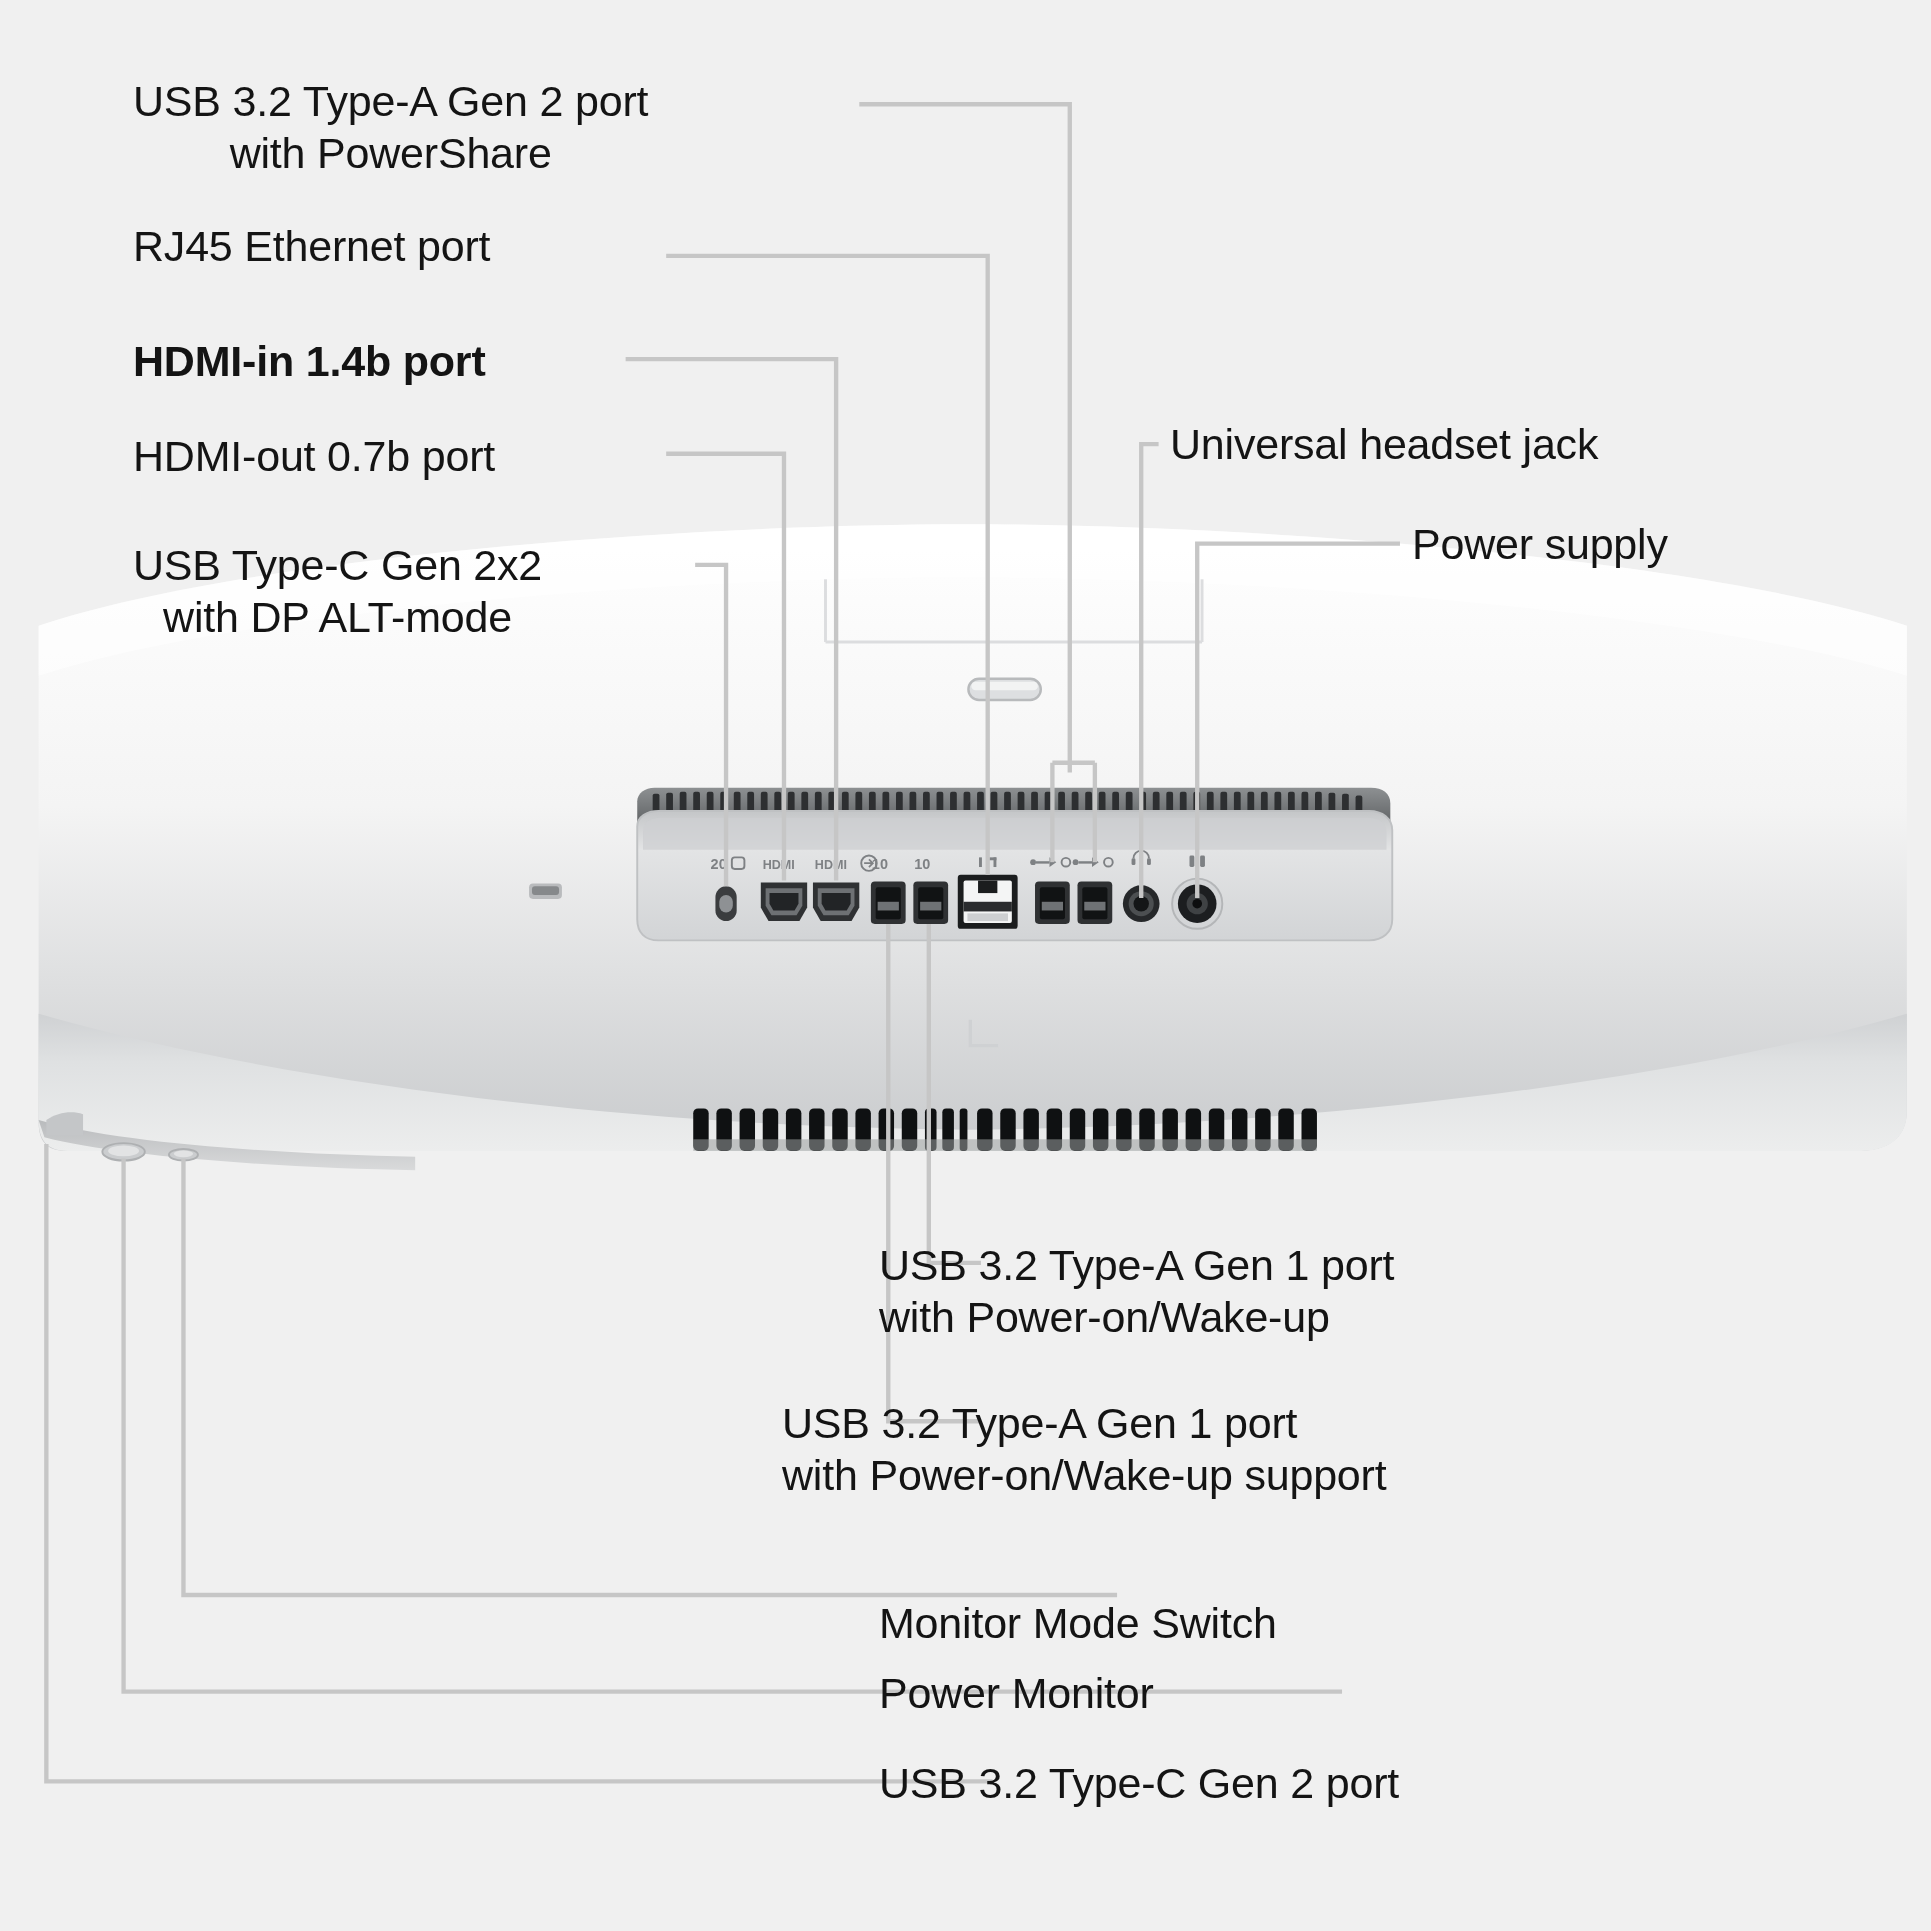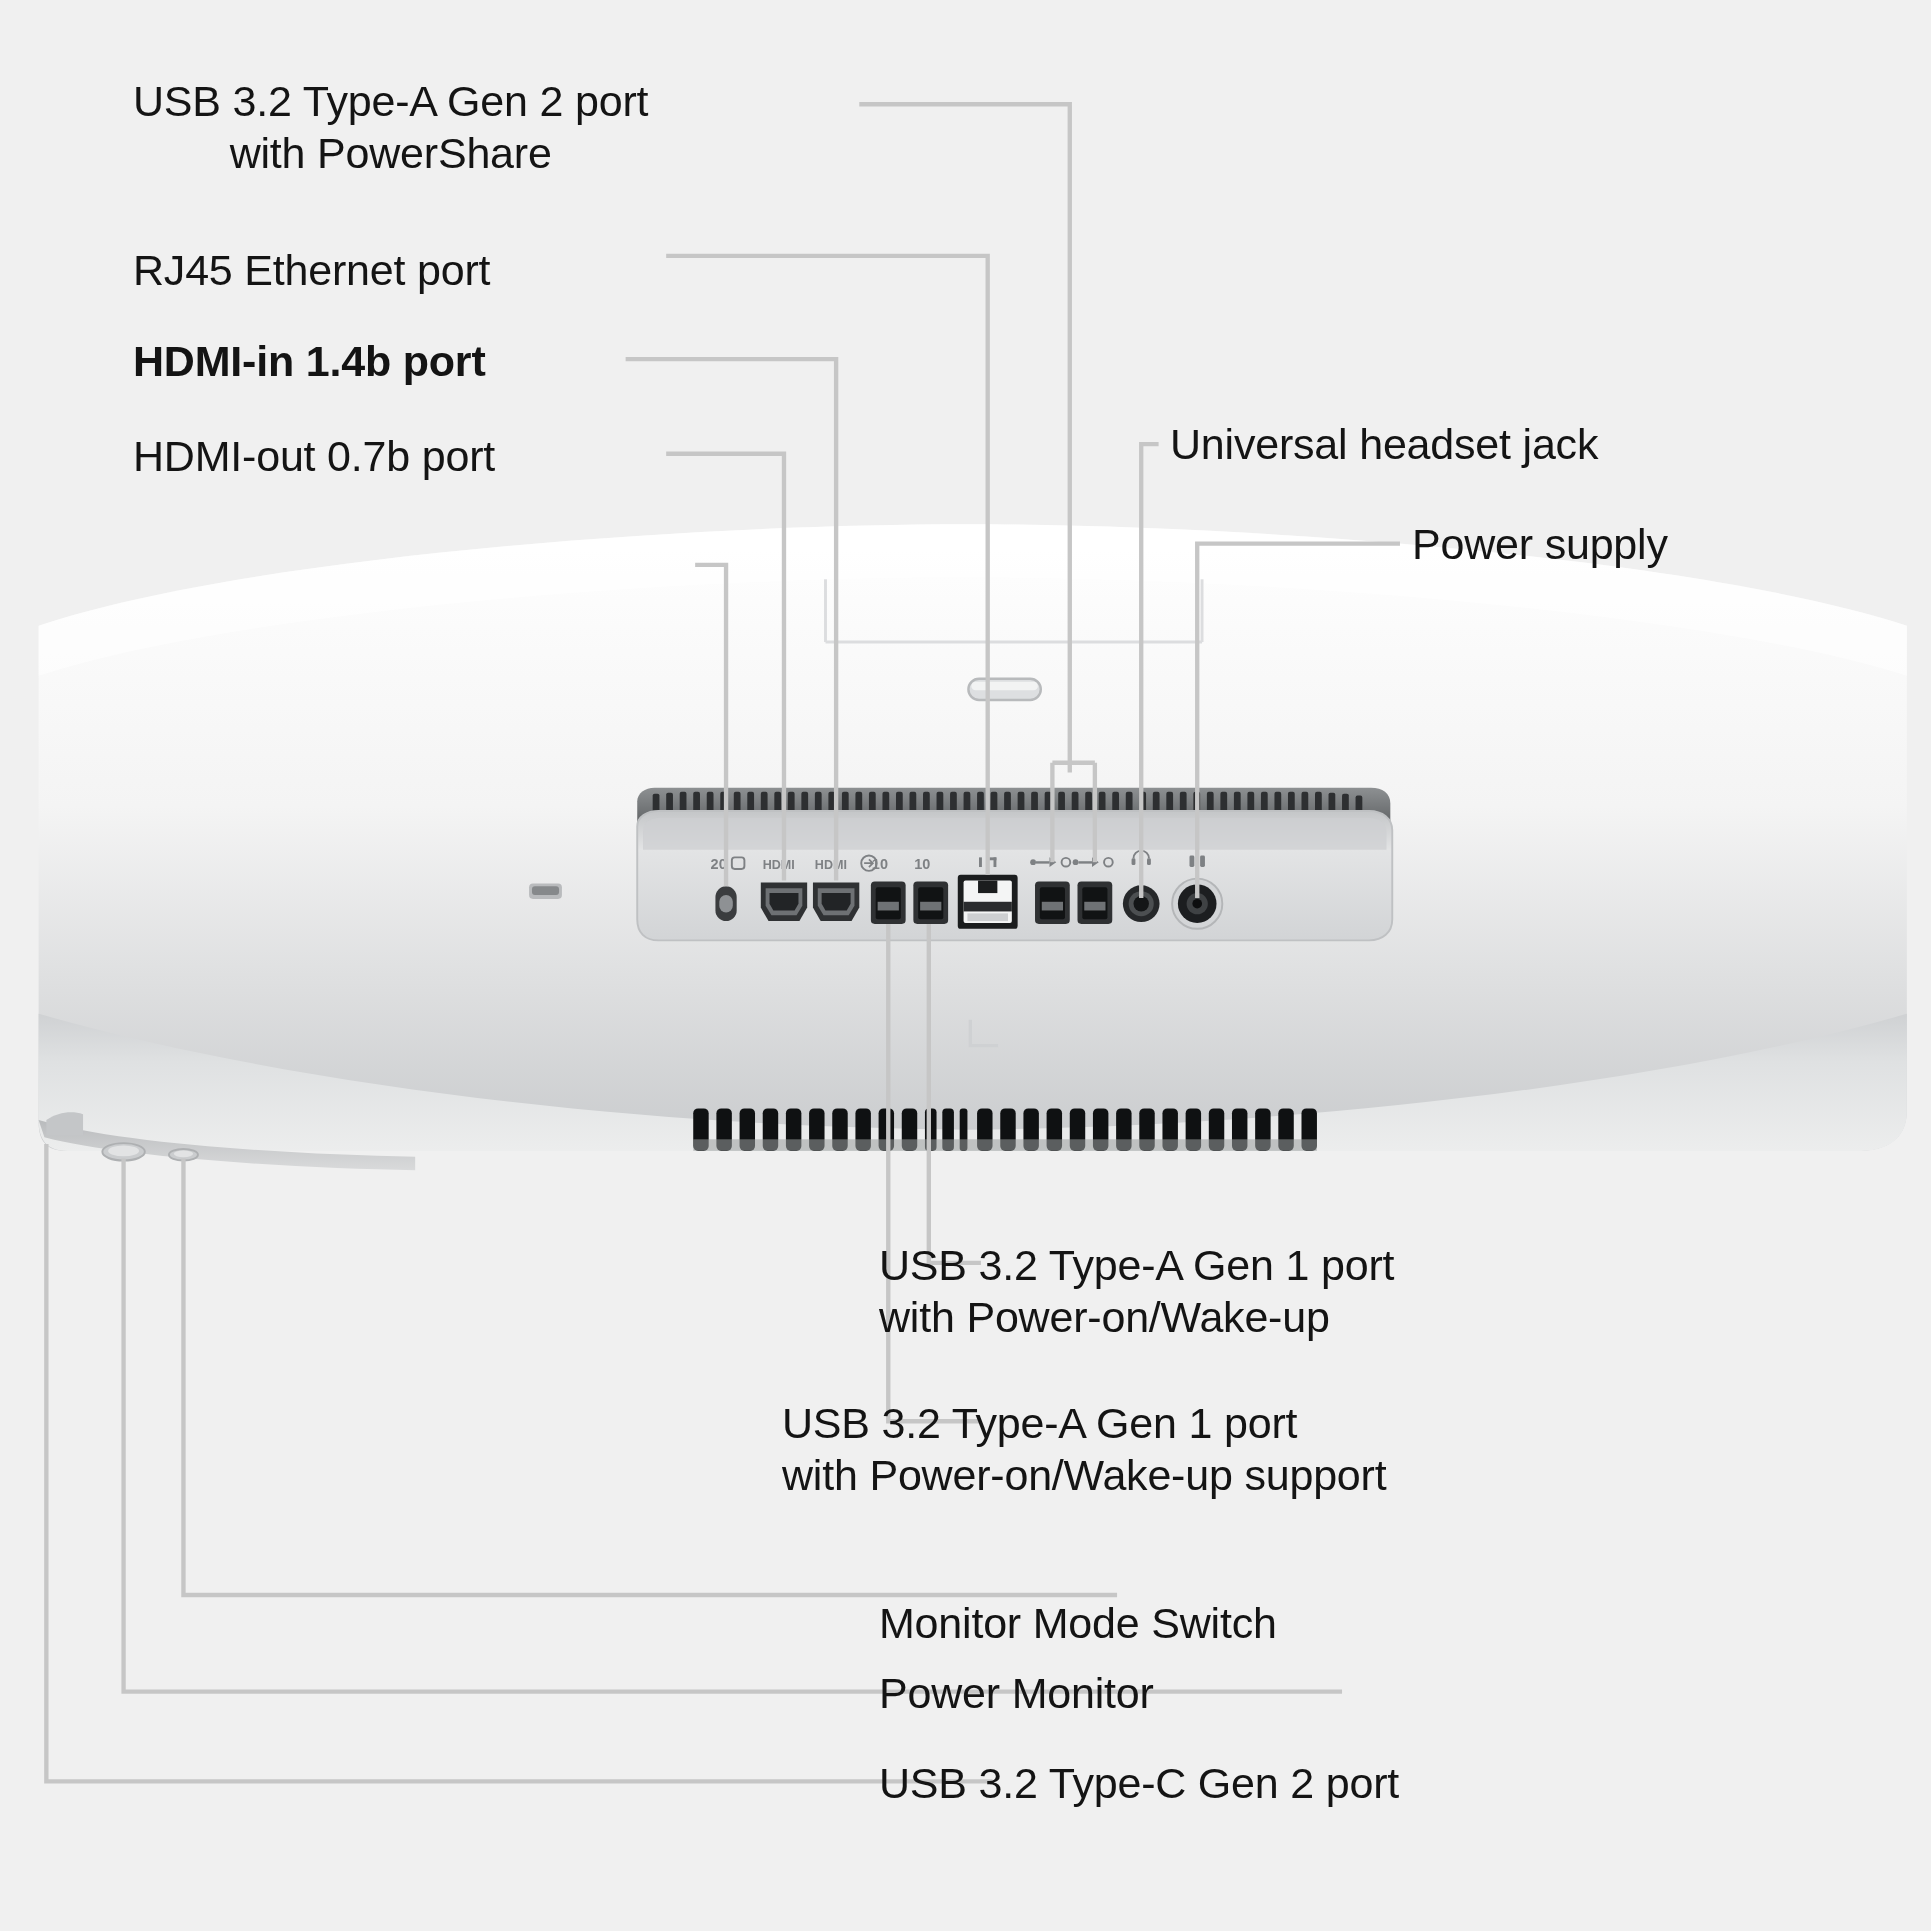--- a/index.html
+++ b/index.html
@@ -389,26 +389,28 @@
     <path class="leader" d="M 190 1200 L 190 1652 L 1157 1652"></path>
 
     <path class="leader" d="M 128 1200 L 128 1752 L 1390 1752"></path>
 
     <path class="leader" d="M 48 1185 L 48 1845 L 1028 1845"></path>
   </svg>
 
   <div class="callout left" style="left:133px; top:75px;">USB 3.2 Type-A Gen 2 port
 with PowerShare</div>
 
-  <div class="callout left" style="left:133px; top:244px;">RJ45 Ethernet port</div>
+  <div class="callout left" style="left:133px; top:220px;">RJ45 Ethernet port</div>
 
   <div class="callout left" style="left:133px; top:335px;font-weight:bold;">HDMI-in 1.4b port</div>
 
   <div class="callout left" style="left:133px; top:430px;">HDMI-out 0.7b port</div>
 
+  <div class="callout left" style="left:133px; top:539px;">USB Type-C Gen 2x2
+with DP ALT-mode</div>
 
   <div class="callout left" style="left:1170px; top:418px;">Universal headset jack</div>
 
   <div class="callout left" style="left:1412px; top:518px;">Power supply</div>
 
   <div class="callout right" style="right:183px; top:1239px; width:869px;">USB 3.2 Type-A Gen 1 port
 with Power-on/Wake-up</div>
 
   <div class="callout right" style="right:183px; top:1397px; width:966px;">USB 3.2 Type-A Gen 1 port
 with Power-on/Wake-up support</div>

